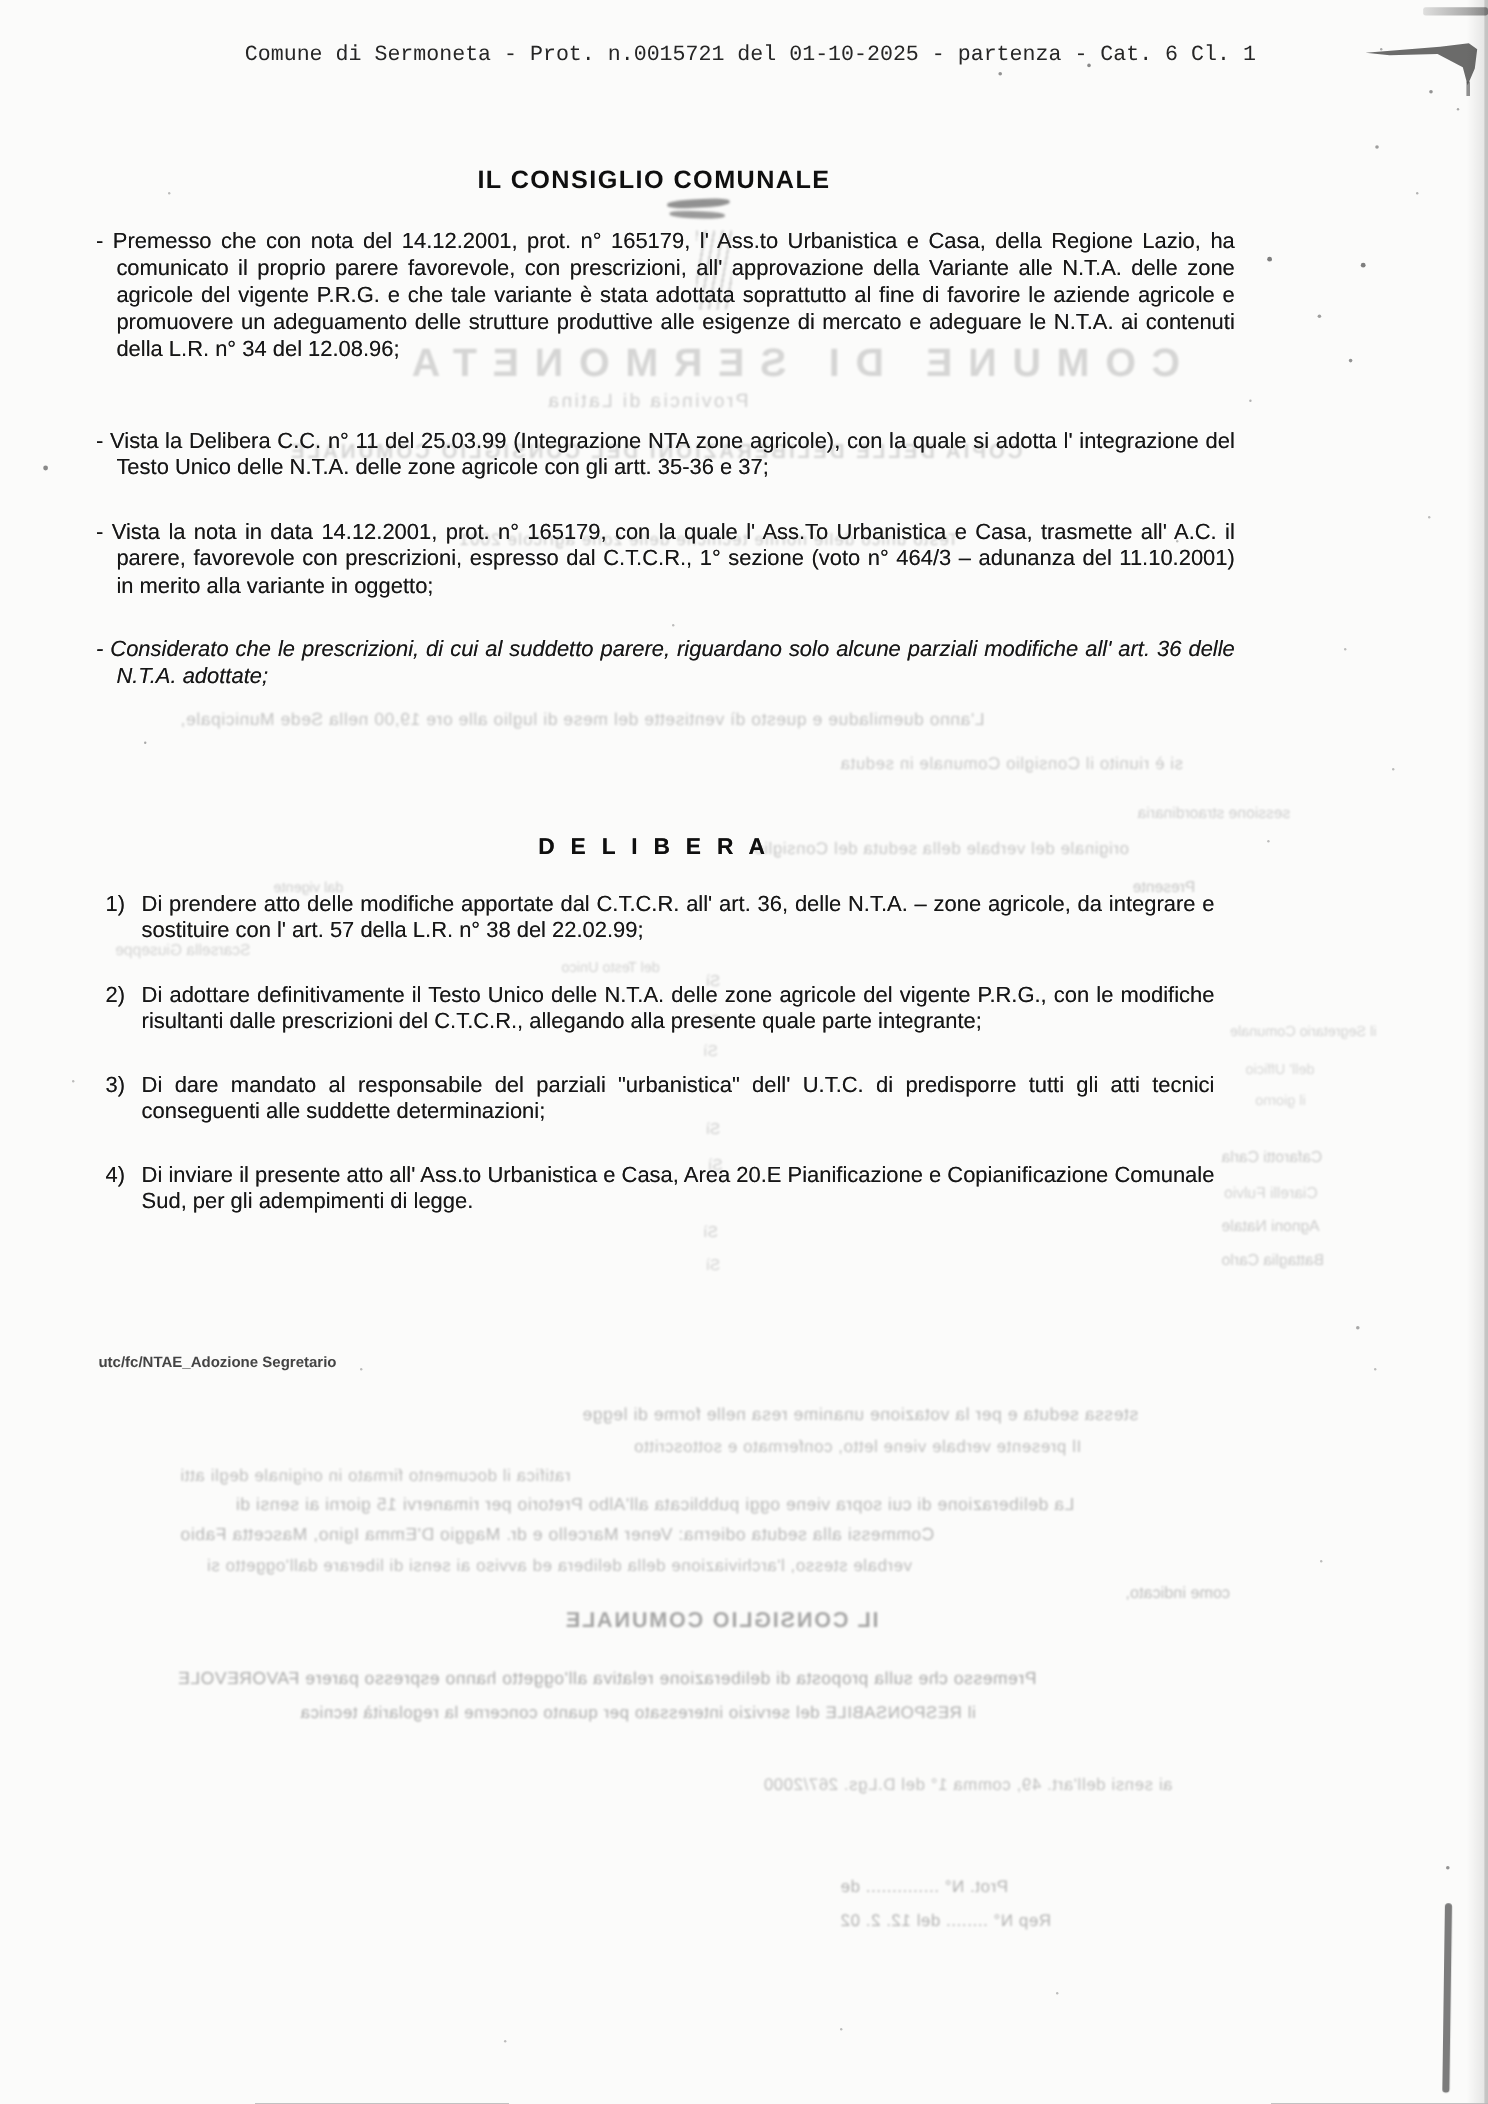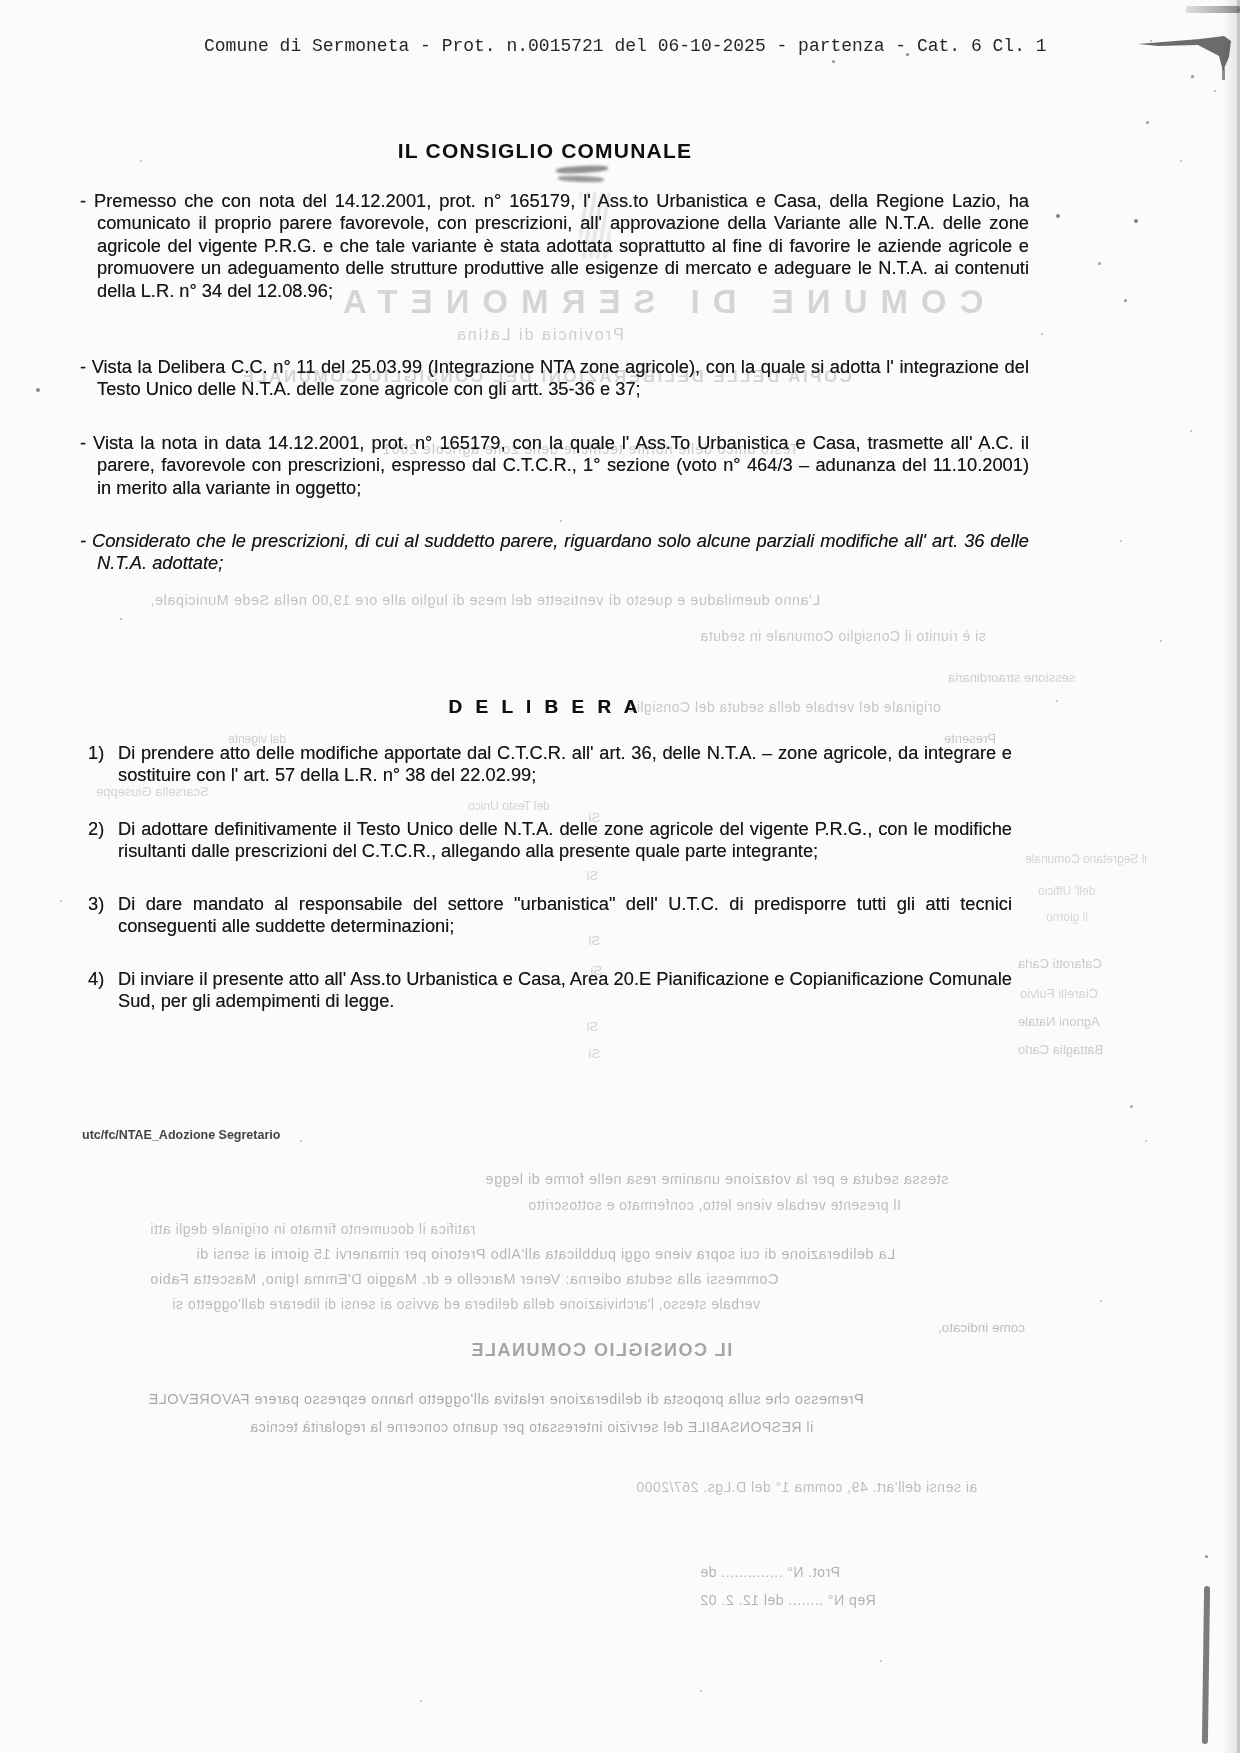--- a/index.html
+++ b/index.html
@@ -114,21 +114,21 @@
       <span class="bt" style="left: 938px; top: 1320px; font-size: 13.5px; opacity: 0.3; letter-spacing: 0px;">come indicato,</span>
       <span class="bt" style="left: 470px; top: 1340px; font-size: 18px; opacity: 0.42; letter-spacing: 1.5px; font-weight: bold;">IL CONSIGLIO COMUNALE</span>
       <span class="bt" style="left: 148px; top: 1391px; font-size: 14.5px; opacity: 0.4; letter-spacing: 0.5px;">Premesso che sulla proposta di deliberazione relativa all'oggetto hanno espresso parere FAVOREVOLE</span>
       <span class="bt" style="left: 250px; top: 1419px; font-size: 14px; opacity: 0.38; letter-spacing: 0.5px;">il RESPONSABILE del servizio interessato per quanto concerne la regolarità tecnica</span>
       <span class="bt" style="left: 636px; top: 1479px; font-size: 14px; opacity: 0.3; letter-spacing: 0.5px;">ai sensi dell'art. 49, comma 1° del D.Lgs. 267/2000</span>
       <span class="bt" style="left: 700px; top: 1564px; font-size: 14px; opacity: 0.36; letter-spacing: 0.5px;">Prot. N° .............. de</span>
       <span class="bt" style="left: 700px; top: 1592px; font-size: 14px; opacity: 0.36; letter-spacing: 0.5px;">Rep N° ........ del 12. 2. 02</span>
     </div>
 
   <div class="content">
-    <div class="scan-header">Comune di Sermoneta - Prot. n.0015721 del 06-10-2025 - partenza - Cat. 6 Cl. 1</div>
+    <div class="scan-header">Comune di Sermoneta - Prot. n.0015721 del 01-10-2025 - partenza - Cat. 6 Cl. 1</div>
 
     <div class="doc-title">IL CONSIGLIO COMUNALE</div>
 
     <div class="para hang" style="top:190px;">- Premesso che con nota del 14.12.2001, prot. n° 165179, l' Ass.to Urbanistica e Casa, della Regione Lazio, ha comunicato il proprio parere favorevole, con prescrizioni, all' approvazione della Variante alle N.T.A. delle zone agricole del vigente P.R.G. e che tale variante è stata adottata soprattutto al fine di favorire le aziende agricole e promuovere un adeguamento delle strutture produttive alle esigenze di mercato e adeguare le N.T.A. ai contenuti della L.R. n° 34 del 12.08.96;</div>
     <div class="para hang" style="top:356px;">- Vista la Delibera C.C. n° 11 del 25.03.99 (Integrazione NTA zone agricole), con la quale si adotta l' integrazione del Testo Unico delle N.T.A. delle zone agricole con gli artt. 35-36 e 37;</div>
     <div class="para hang" style="top:432px;">- Vista la nota in data 14.12.2001, prot. n° 165179, con la quale l' Ass.To Urbanistica e Casa, trasmette all' A.C. il parere, favorevole con prescrizioni, espresso dal C.T.C.R., 1° sezione (voto n° 464/3 – adunanza del 11.10.2001) in merito alla variante in oggetto;</div>
     <div class="para hang italic" style="top:530px;">- Considerato che le prescrizioni, di cui al suddetto parere, riguardano solo alcune parziali modifiche all' art. 36 delle N.T.A. adottate;</div>
 
 
     <div class="delib-heading">D E L I B E R A</div>
@@ -136,21 +136,21 @@
     <div class="item" style="top:742px;">
       <span class="num">1)</span>
       <span class="itxt">Di  prendere atto delle modifiche apportate dal C.T.C.R. all' art. 36, delle N.T.A. – zone agricole, da integrare e sostituire con l' art. 57 della L.R. n° 38 del 22.02.99;</span>
     </div>
     <div class="item" style="top:818px;">
       <span class="num">2)</span>
       <span class="itxt">Di adottare definitivamente il Testo Unico delle N.T.A. delle zone agricole del vigente P.R.G., con le modifiche risultanti dalle prescrizioni del C.T.C.R., allegando alla presente quale parte integrante;</span>
     </div>
     <div class="item" style="top:893px;">
       <span class="num">3)</span>
-      <span class="itxt">Di dare mandato al responsabile del settore "urbanistica" dell' U.T.C. di predisporre tutti gli atti tecnici conseguenti alle suddette determinazioni;</span>
+      <span class="itxt">Di dare mandato al responsabile del parziali "urbanistica" dell' U.T.C. di predisporre tutti gli atti tecnici conseguenti alle suddette determinazioni;</span>
     </div>
     <div class="item" style="top:968px;">
       <span class="num">4)</span>
       <span class="itxt">Di inviare il presente atto all' Ass.to Urbanistica e Casa, Area 20.E Pianificazione e Copianificazione Comunale Sud, per gli adempimenti di legge.</span>
     </div>
 
     <div class="file-note">utc/fc/NTAE_Adozione Segretario</div>
   </div>
 
   <div class="smudge-a"></div>

